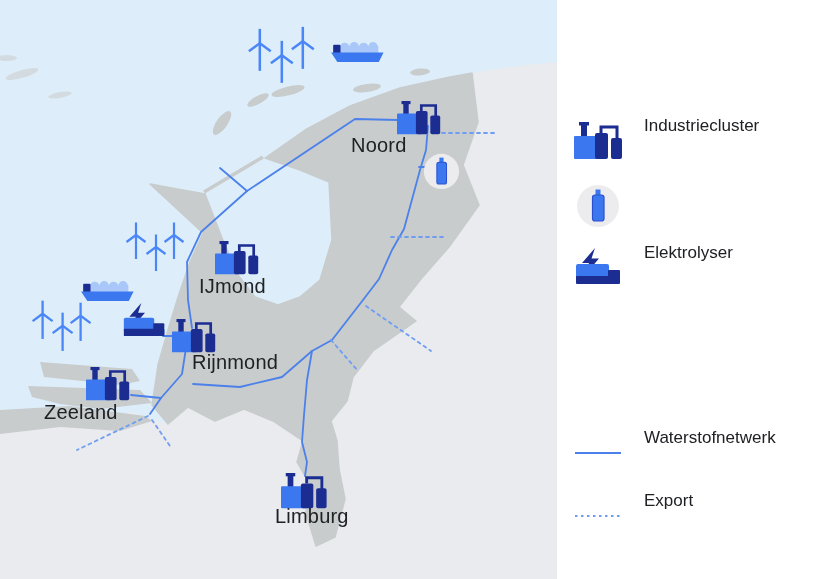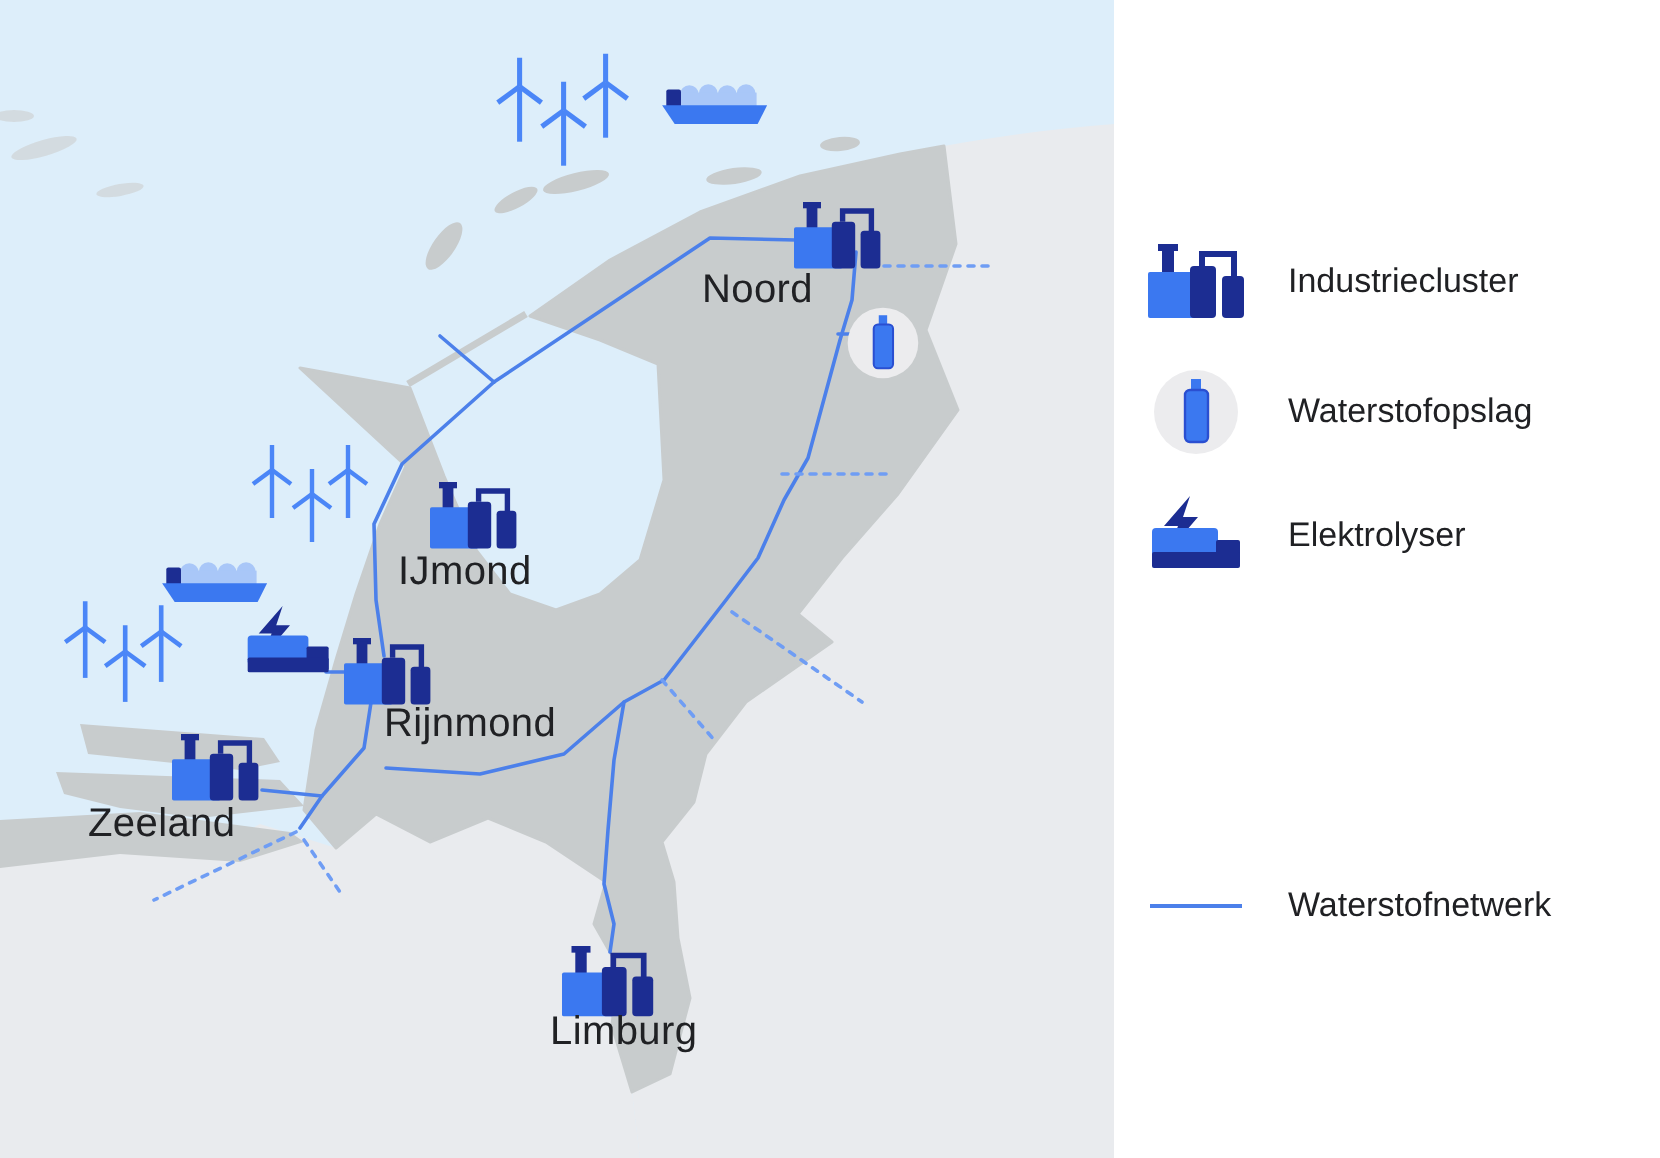--- a/index.html
+++ b/index.html
@@ -8,21 +8,21 @@
     font-family:"Liberation Sans",sans-serif;background:#14b8a6;
   }
   .map-area{position:absolute;left:0;top:0;width:557px;height:579px;}
   .map-label{
     position:absolute;font-size:20px;color:#202124;letter-spacing:.2px;
     white-space:nowrap;
   }
   .legend-panel{
     position:absolute;left:557px;top:0;width:273px;height:579px;background:#ffffff;
   }
-  .legend-row{position:absolute;left:0;width:273px;height:50px;display:flex;align-items:center;}
+  .legend-row{position:absolute;left:0;width:273px;height:50px;display:flex;}
   .legend-icon{width:56px;margin-left:13px;display:flex;justify-content:center;align-items:center;flex:0 0 56px;}
   .legend-label{font-size:17px;color:#202124;margin-left:18px;}
 </style>
 </head>
 <body>
 
 <svg width="0" height="0" style="position:absolute" aria-hidden="true">
   <defs>
     <g id="sym-factory">
       <rect x="5" y="0" width="10" height="3.5" fill="#1c2d92"></rect>
@@ -173,21 +173,20 @@
       </span>
       <span class="legend-label">Industriecluster</span>
     </div>
 
     <div class="legend-row" style="top:181px">
       <span class="legend-icon">
         <svg width="44" height="44" viewBox="0 0 44 44">
             <use href="#sym-storage"></use>
           </svg>
       </span>
-      <span class="legend-label">Waterstofopslag</span>
     </div>
 
     <div class="legend-row" style="top:243px">
       <span class="legend-icon">
         <svg width="48" height="40" viewBox="0 0 48 40">
             <use href="#sym-electrolyser"></use>
           </svg>
       </span>
       <span class="legend-label">Elektrolyser</span>
     </div>
@@ -196,15 +195,23 @@
 
     <div class="legend-row" style="top:428px">
       <span class="legend-icon">
         <svg width="48" height="8" viewBox="0 0 48 8">
             <line x1="1" y1="4" x2="47" y2="4" stroke="#4c80ea" stroke-width="2"></line>
           </svg>
       </span>
       <span class="legend-label">Waterstofnetwerk</span>
     </div>
 
+    <div class="legend-row" style="top:491px">
+      <span class="legend-icon">
+        <svg width="48" height="8" viewBox="0 0 48 8">
+            <line x1="1" y1="4" x2="47" y2="4" stroke="#6f9df4" stroke-width="2" stroke-dasharray="2.5 3.5"></line>
+          </svg>
+      </span>
+      <span class="legend-label">Export</span>
+    </div>
 
   </div>
 </div>
 
 </body></html>

